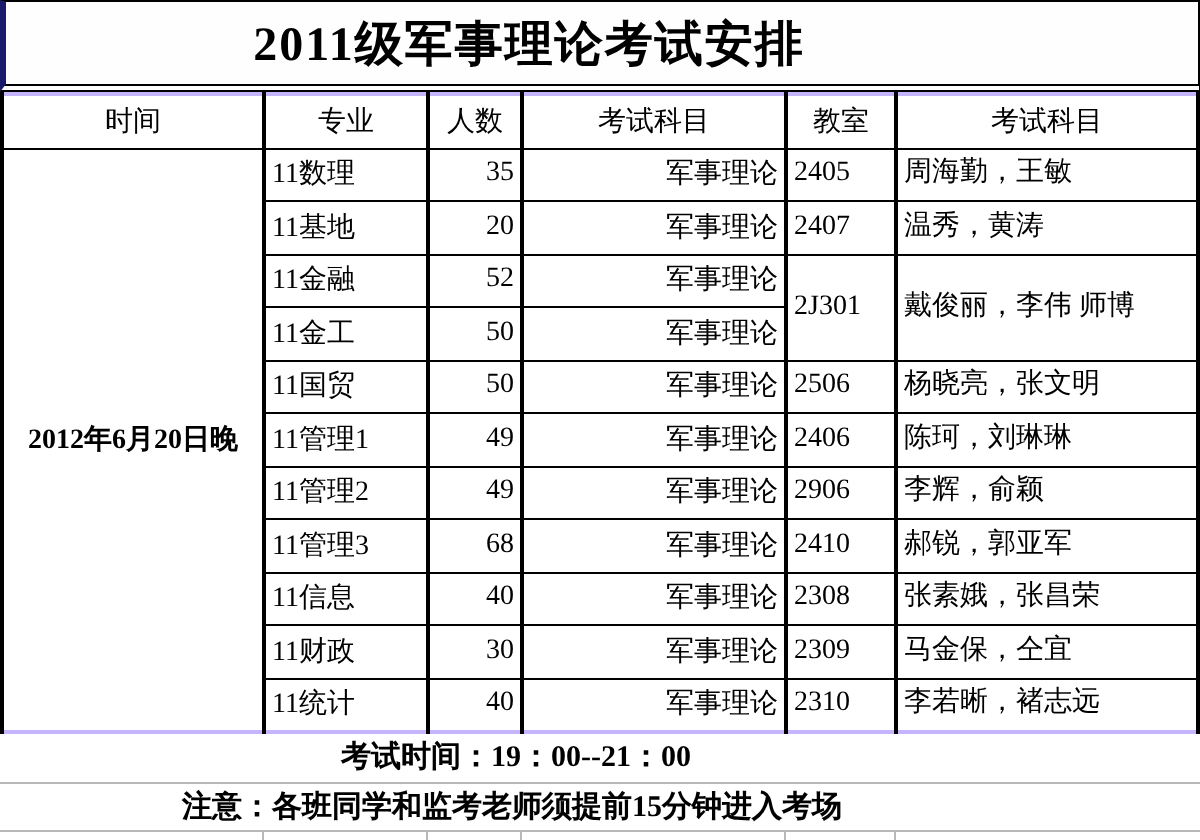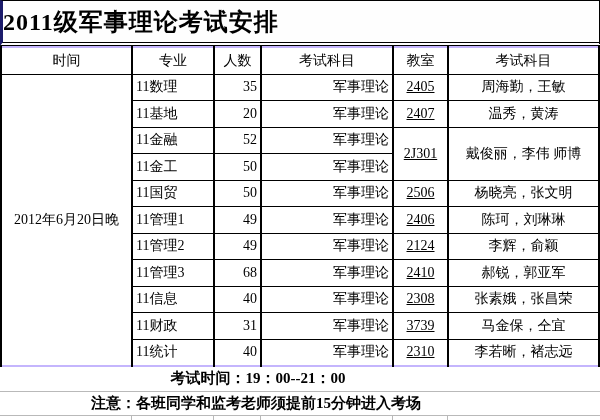--- a/index.html
+++ b/index.html
@@ -13,21 +13,21 @@
   }
   
   .title-block{
     box-sizing:border-box;
     width:600px;height:46px;
     border-top:1px solid #000;
     border-right:1px solid #000;
     border-left:3px solid #1b1b6b;
     border-bottom:4px double #000;
     background:#fefefe;
-    display:flex;align-items:center;
+    display:flex;align-items:center;justify-content:center;
     padding-right:73px;
   }
   .title-block h1{
     margin:0;font-size:24px;font-weight:bold;letter-spacing:1px;
   }
   
   table.exam{
     border-collapse:collapse;
     table-layout:fixed;
     width:600px;
@@ -36,26 +36,26 @@
   table.exam{border:2px solid #c4b5fd;}
   table.exam th,table.exam td{
     border:1px solid #000;
     border-left-width:2px;border-right-width:2px;
     padding:0 3px;
     overflow:hidden;white-space:nowrap;
   }
   table.exam tr.hdr{height:27px;}
   table.exam tr.data{height:26.5px;}
   th{font-weight:normal;text-align:center;}
-  td.time-cell{text-align:center;}
+  td.time-cell{text-align:center;font-weight:bold;}
   td.major{text-align:left;}
   td.count{text-align:right;}
   td.subject{text-align:right;}
-  td.room{text-align:center;text-decoration:underline;}
-  td.teachers{text-align:center;padding-left:4px;white-space:pre-line;line-height:1.55;}
+  td.room{text-align:left;}
+  td.teachers{text-align:left;padding-left:4px;white-space:pre-line;line-height:1.55;}
   
   .footer-row{
     box-sizing:border-box;
     width:600px;
     display:flex;align-items:center;justify-content:center;
     font-weight:bold;font-size:15px;
     border-bottom:1px solid #b9b9b9;
     background:#fff;
   }
   .footer-row.exam-time{height:25px;padding-right:84px;}
@@ -130,42 +130,42 @@
       <td class="major">11管理1</td>
       <td class="count">49</td>
       <td class="subject">军事理论</td>
       <td class="room">2406</td>
       <td class="teachers">陈珂，刘琳琳</td>
     </tr>
     <tr class="data">
       <td class="major">11管理2</td>
       <td class="count">49</td>
       <td class="subject">军事理论</td>
-      <td class="room">2124</td>
+      <td class="room">2906</td>
       <td class="teachers">李辉，俞颖</td>
     </tr>
     <tr class="data">
       <td class="major">11管理3</td>
       <td class="count">68</td>
       <td class="subject">军事理论</td>
       <td class="room">2410</td>
       <td class="teachers">郝锐，郭亚军</td>
     </tr>
     <tr class="data">
       <td class="major">11信息</td>
       <td class="count">40</td>
       <td class="subject">军事理论</td>
       <td class="room">2308</td>
       <td class="teachers">张素娥，张昌荣</td>
     </tr>
     <tr class="data">
       <td class="major">11财政</td>
-      <td class="count">31</td>
+      <td class="count">30</td>
       <td class="subject">军事理论</td>
-      <td class="room">3739</td>
+      <td class="room">2309</td>
       <td class="teachers">马金保，仝宜</td>
     </tr>
     <tr class="data">
       <td class="major">11统计</td>
       <td class="count">40</td>
       <td class="subject">军事理论</td>
       <td class="room">2310</td>
       <td class="teachers">李若晰，褚志远</td>
     </tr>
   </tbody>

